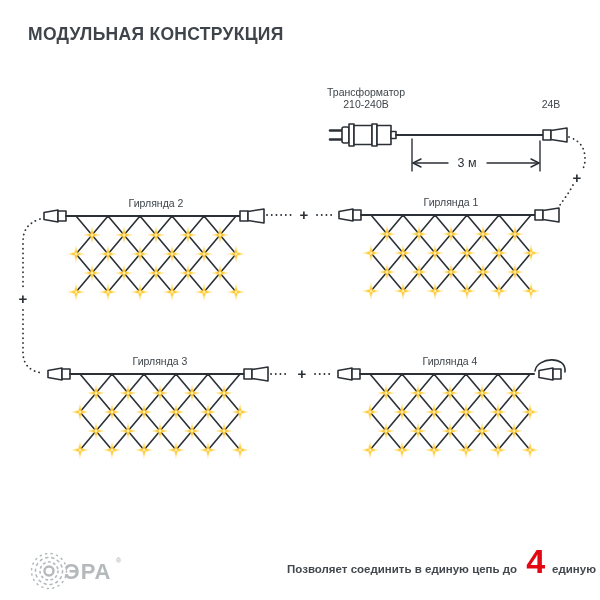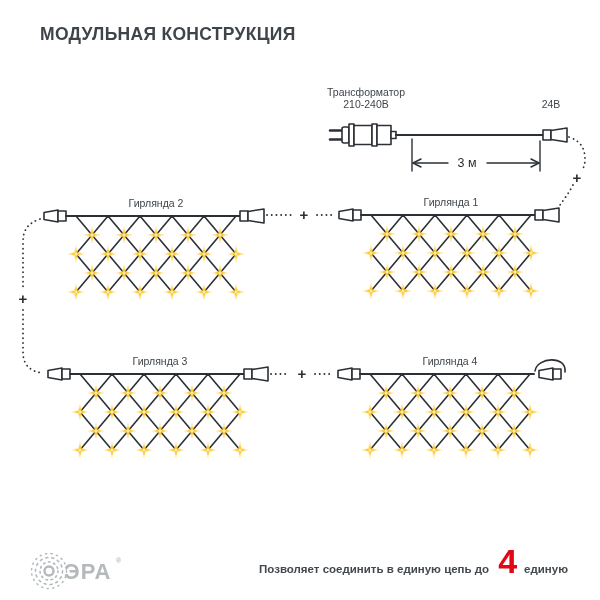--- a/index.html
+++ b/index.html
@@ -1,28 +1,28 @@
 <!DOCTYPE html>
 <html><head>
 <meta charset="utf-8">
 <style>
   html,body{margin:0;padding:0;background:#fff;}
   .page{position:relative;width:600px;height:600px;background:#ffffff;overflow:hidden;
         font-family:"Liberation Sans",sans-serif;}
-  .title{position:absolute;left:40px;top:24px;font-size:17.5px;font-weight:bold;
+  .title{position:absolute;left:28px;top:24px;font-size:17.5px;font-weight:bold;
          color:#3e444a;letter-spacing:.3px;}
   .diagram{position:absolute;left:0;top:0;}
   .glabel{font-size:10.5px;fill:#3f454b;}
   .tlabel{font-size:10.5px;fill:#3f454b;}
   .dimtext{font-size:12.5px;fill:#2b3036;}
   .plus{font-size:15px;font-weight:bold;fill:#2b3036;}
   .stroked{stroke:#2b3036;fill:none;stroke-linecap:round;stroke-linejoin:round;}
   .plug{stroke:#2b3036;fill:#ffffff;stroke-width:1.6;stroke-linejoin:round;}
   .dotted{stroke:#2b3036;fill:none;stroke-width:1.8;stroke-linecap:round;stroke-dasharray:0.1 4.6;}
-  .footer-caption{position:absolute;top:544px;right:32px;display:flex;align-items:baseline;
+  .footer-caption{position:absolute;top:544px;right:4px;display:flex;align-items:baseline;
          white-space:pre;color:#42484d;font-weight:bold;font-size:11.5px;}
   .footer-caption .big-num{font-size:34px;font-weight:bold;color:#e30613;margin:0 7px 0 9px;line-height:1;}
   .logo{position:absolute;left:22px;top:545px;}
   .logo text{font-weight:bold;fill:#b4b9bc;}
 </style>
 </head>
 <body>
 
 <div class="page">
 

